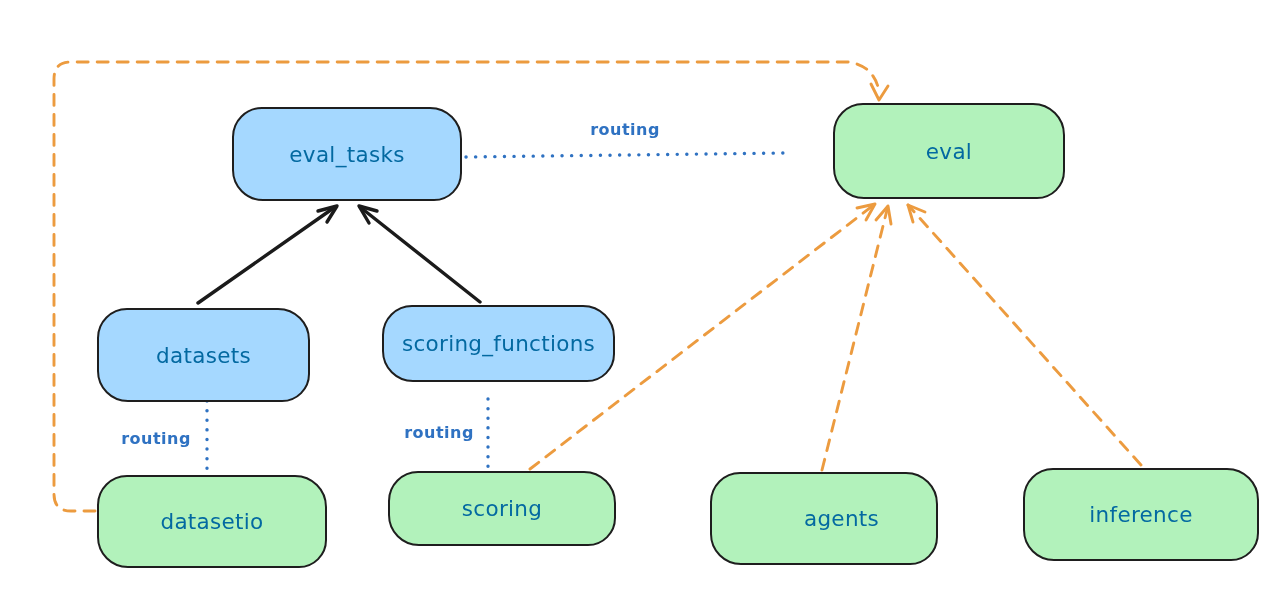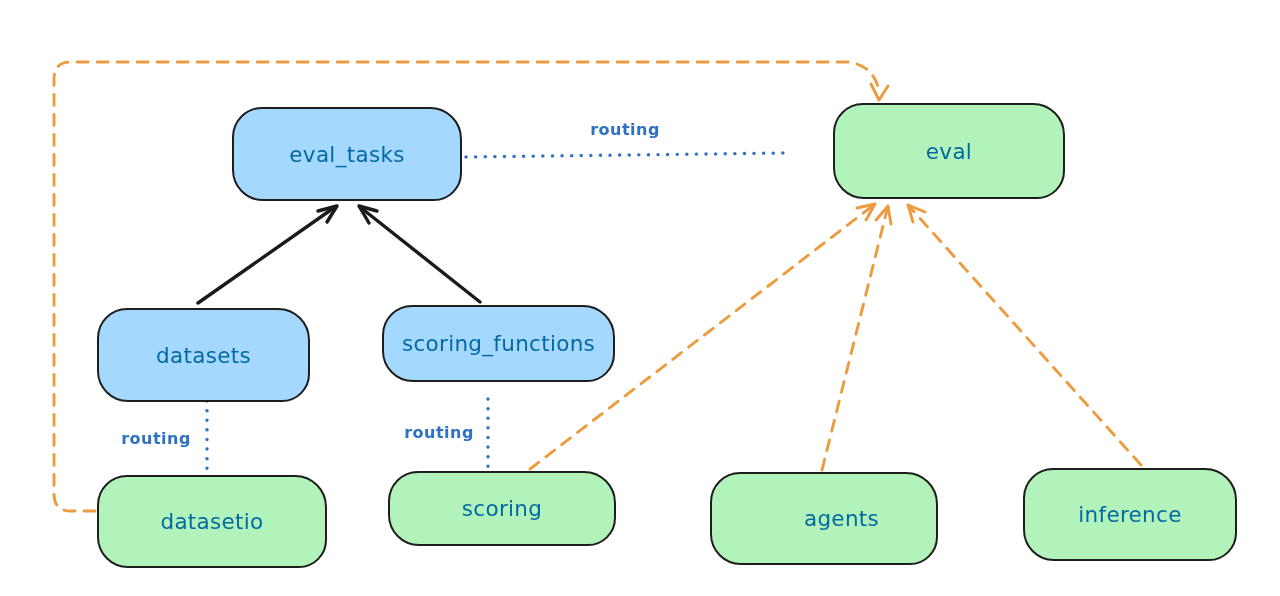--- a/index.html
+++ b/index.html
@@ -132,21 +132,21 @@
   </div>
 
   <div class="node node-green" style="left:388px; top:471px; width:228px; height:75px;">
     <span>scoring</span>
   </div>
 
   <div class="node node-green" style="left:710px; top:472px; width:228px; height:93px;padding-left:35px;">
     <span>agents</span>
   </div>
 
-  <div class="node node-green" style="left:1023px; top:468px; width:214px; height:93px;">
+  <div class="node node-green" style="left:1023px; top:468px; width:236px; height:93px;">
     <span>inference</span>
   </div>
 
   <div class="edge-label" style="left:625px; top:129px;">routing</div>
 
   <div class="edge-label" style="left:156px; top:438px;">routing</div>
 
   <div class="edge-label" style="left:439px; top:432px;">routing</div>
 
 </div>

